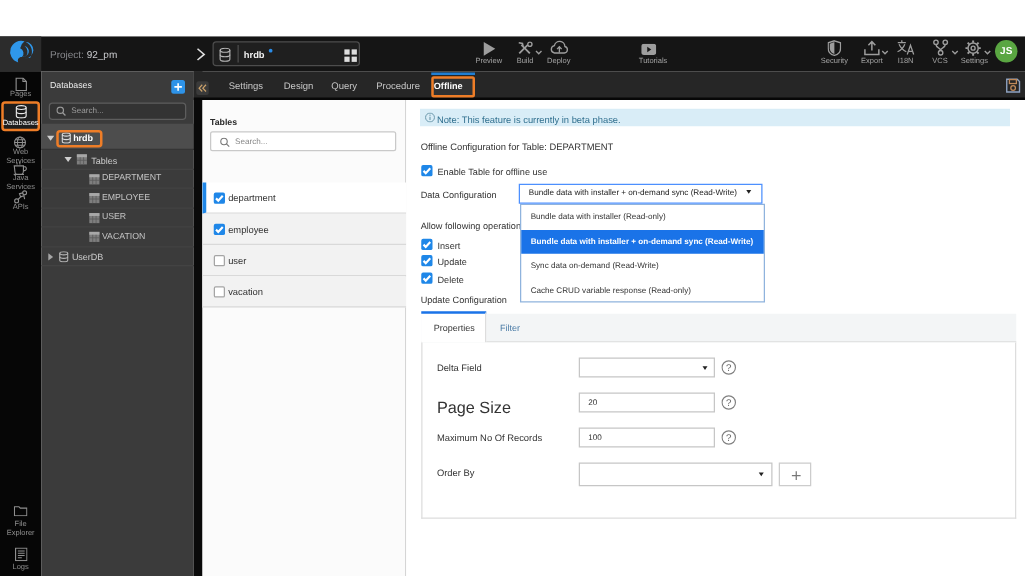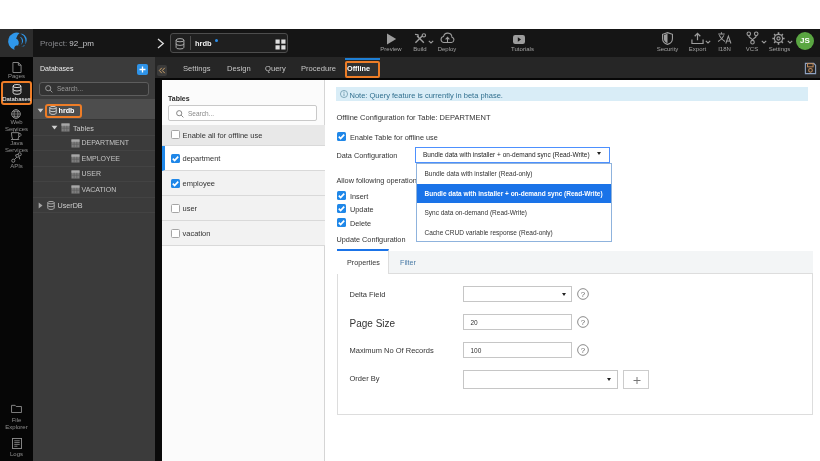--- a/index.html
+++ b/index.html
@@ -310,24 +310,20 @@
 
   <div id="tablespanel" class="abs">
     <div style="position:absolute;left:6px;top:15px;font-size:7px;font-weight:bold;color:#2b2b2b;">Tables</div>
     <div style="position:absolute;left:6px;top:25px;width:149px;height:16px;background:#fff;border:1px solid #c9c9c9;border-radius:2px;">
       <svg style="position:absolute;left:7px;top:4px;" width="8" height="8" viewBox="0 0 9 9">
           <circle cx="3.6" cy="3.6" r="2.9" fill="none" stroke="#777" stroke-width="1"></circle>
           <path d="M5.8 5.8 L8.3 8.3" stroke="#777" stroke-width="1"></path>
         </svg>
       <div style="position:absolute;left:19px;top:4px;font-size:6.5px;color:#888;">Search...</div>
     </div>
-    <div class="prow" style="top:45px;height:21px;background:#e8e8e8;">
-      <div class="cb off" style="left:9px;top:5px;"></div>
-      <div style="position:absolute;left:20.5px;top:6px;">Enable all for offline use</div>
-    </div>
     <div class="prow" style="top:66px;height:25px;background:#fff;border-left:3px solid #1f87e8;">
       <div class="cb on" style="left:6px;top:8px;">
           <svg width="9" height="9" viewBox="0 0 9 9">
             <path d="M1.8 4.7 L3.6 6.5 L7.2 2.6" stroke="#fff" stroke-width="1.7" fill="none"></path>
           </svg>
         </div>
       <div style="position:absolute;left:17.5px;top:8px;">department</div>
     </div>
     <div class="prow" style="top:91px;height:25px;background:#f2f2f2;">
       <div class="cb on" style="left:9px;top:8px;">
@@ -347,21 +343,21 @@
     </div>
   </div>
 
   <div id="main" class="abs">
     <div style="position:absolute;left:11px;top:6.5px;width:472px;height:14px;background:#d9edf7;">
       <svg style="position:absolute;left:3.5px;top:3px;" width="8" height="8" viewBox="0 0 9 9">
           <circle cx="4.5" cy="4.5" r="4" fill="none" stroke="#6c98ab" stroke-width="0.9"></circle>
           <path d="M4.5 3.8 V6.8" stroke="#6c98ab" stroke-width="1"></path>
           <circle cx="4.5" cy="2.4" r="0.6" fill="#6c98ab"></circle>
         </svg>
-      <div style="position:absolute;left:13.5px;top:4px;font-size:7.5px;color:#31708f;">Note: Query feature is currently in beta phase.</div>
+      <div style="position:absolute;left:13.5px;top:4px;font-size:7.5px;color:#31708f;">Note: This feature is currently in beta phase.</div>
     </div>
     <div style="position:absolute;left:11.5px;top:32.5px;font-size:7.5px;color:#333;">Offline Configuration for Table: DEPARTMENT</div>
     <div class="cb on" style="left:12px;top:51.5px;">
         <svg width="9" height="9" viewBox="0 0 9 9">
           <path d="M1.8 4.7 L3.6 6.5 L7.2 2.6" stroke="#fff" stroke-width="1.7" fill="none"></path>
         </svg>
       </div>
     <div class="lbl" style="left:25px;top:52.5px;">Enable Table for offline use</div>
     <div class="lbl" style="left:11.5px;top:71px;">Data Configuration</div>
     <div class="lbl" style="left:11.5px;top:96px;">Allow following operations</div>
@@ -390,21 +386,21 @@
     <div style="position:absolute;left:75px;top:178px;font-size:7.2px;color:#4a7ba6;">Filter</div>
     <div style="position:absolute;left:11.5px;top:193.5px;width:476px;height:141px;border:1px solid #ddd;border-top:none;background:#fff;">
       <div class="lbl" style="left:12px;top:16.5px;font-size:7.5px;">Delta Field</div>
       <div style="position:absolute;left:125px;top:12.5px;width:109px;height:16px;border:1px solid #c6c6c6;background:#fff;">
         <div style="position:absolute;right:5px;top:6px;width:0;height:0;border-left:2.5px solid transparent;border-right:2.5px solid transparent;border-top:3.5px solid #222;"></div>
       </div>
       <svg style="position:absolute;left:239px;top:14.5px;" width="12" height="12" viewBox="0 0 13 13">
           <circle cx="6.5" cy="6.5" r="5.8" fill="none" stroke="#808080" stroke-width="1"></circle>
           <text x="6.5" y="9.3" font-size="8.5" fill="#666" text-anchor="middle" font-family="Liberation Sans">?</text>
         </svg>
-      <div class="lbl" style="left:12px;top:44.5px;font-size:10px;">Page Size</div>
+      <div class="lbl" style="left:12px;top:44.5px;font-size:13px;">Page Size</div>
       <div style="position:absolute;left:125px;top:40.5px;width:109px;height:16px;border:1px solid #c6c6c6;background:#fff;">
         <div style="position:absolute;left:7px;top:4px;font-size:6.5px;color:#333;">20</div>
       </div>
       <svg style="position:absolute;left:239px;top:42.5px;" width="12" height="12" viewBox="0 0 13 13">
           <circle cx="6.5" cy="6.5" r="5.8" fill="none" stroke="#808080" stroke-width="1"></circle>
           <text x="6.5" y="9.3" font-size="8.5" fill="#666" text-anchor="middle" font-family="Liberation Sans">?</text>
         </svg>
       <div class="lbl" style="left:12px;top:72px;font-size:7.5px;">Maximum No Of Records</div>
       <div style="position:absolute;left:125px;top:68px;width:109px;height:16px;border:1px solid #c6c6c6;background:#fff;">
         <div style="position:absolute;left:7px;top:4px;font-size:6.5px;color:#333;">100</div>

